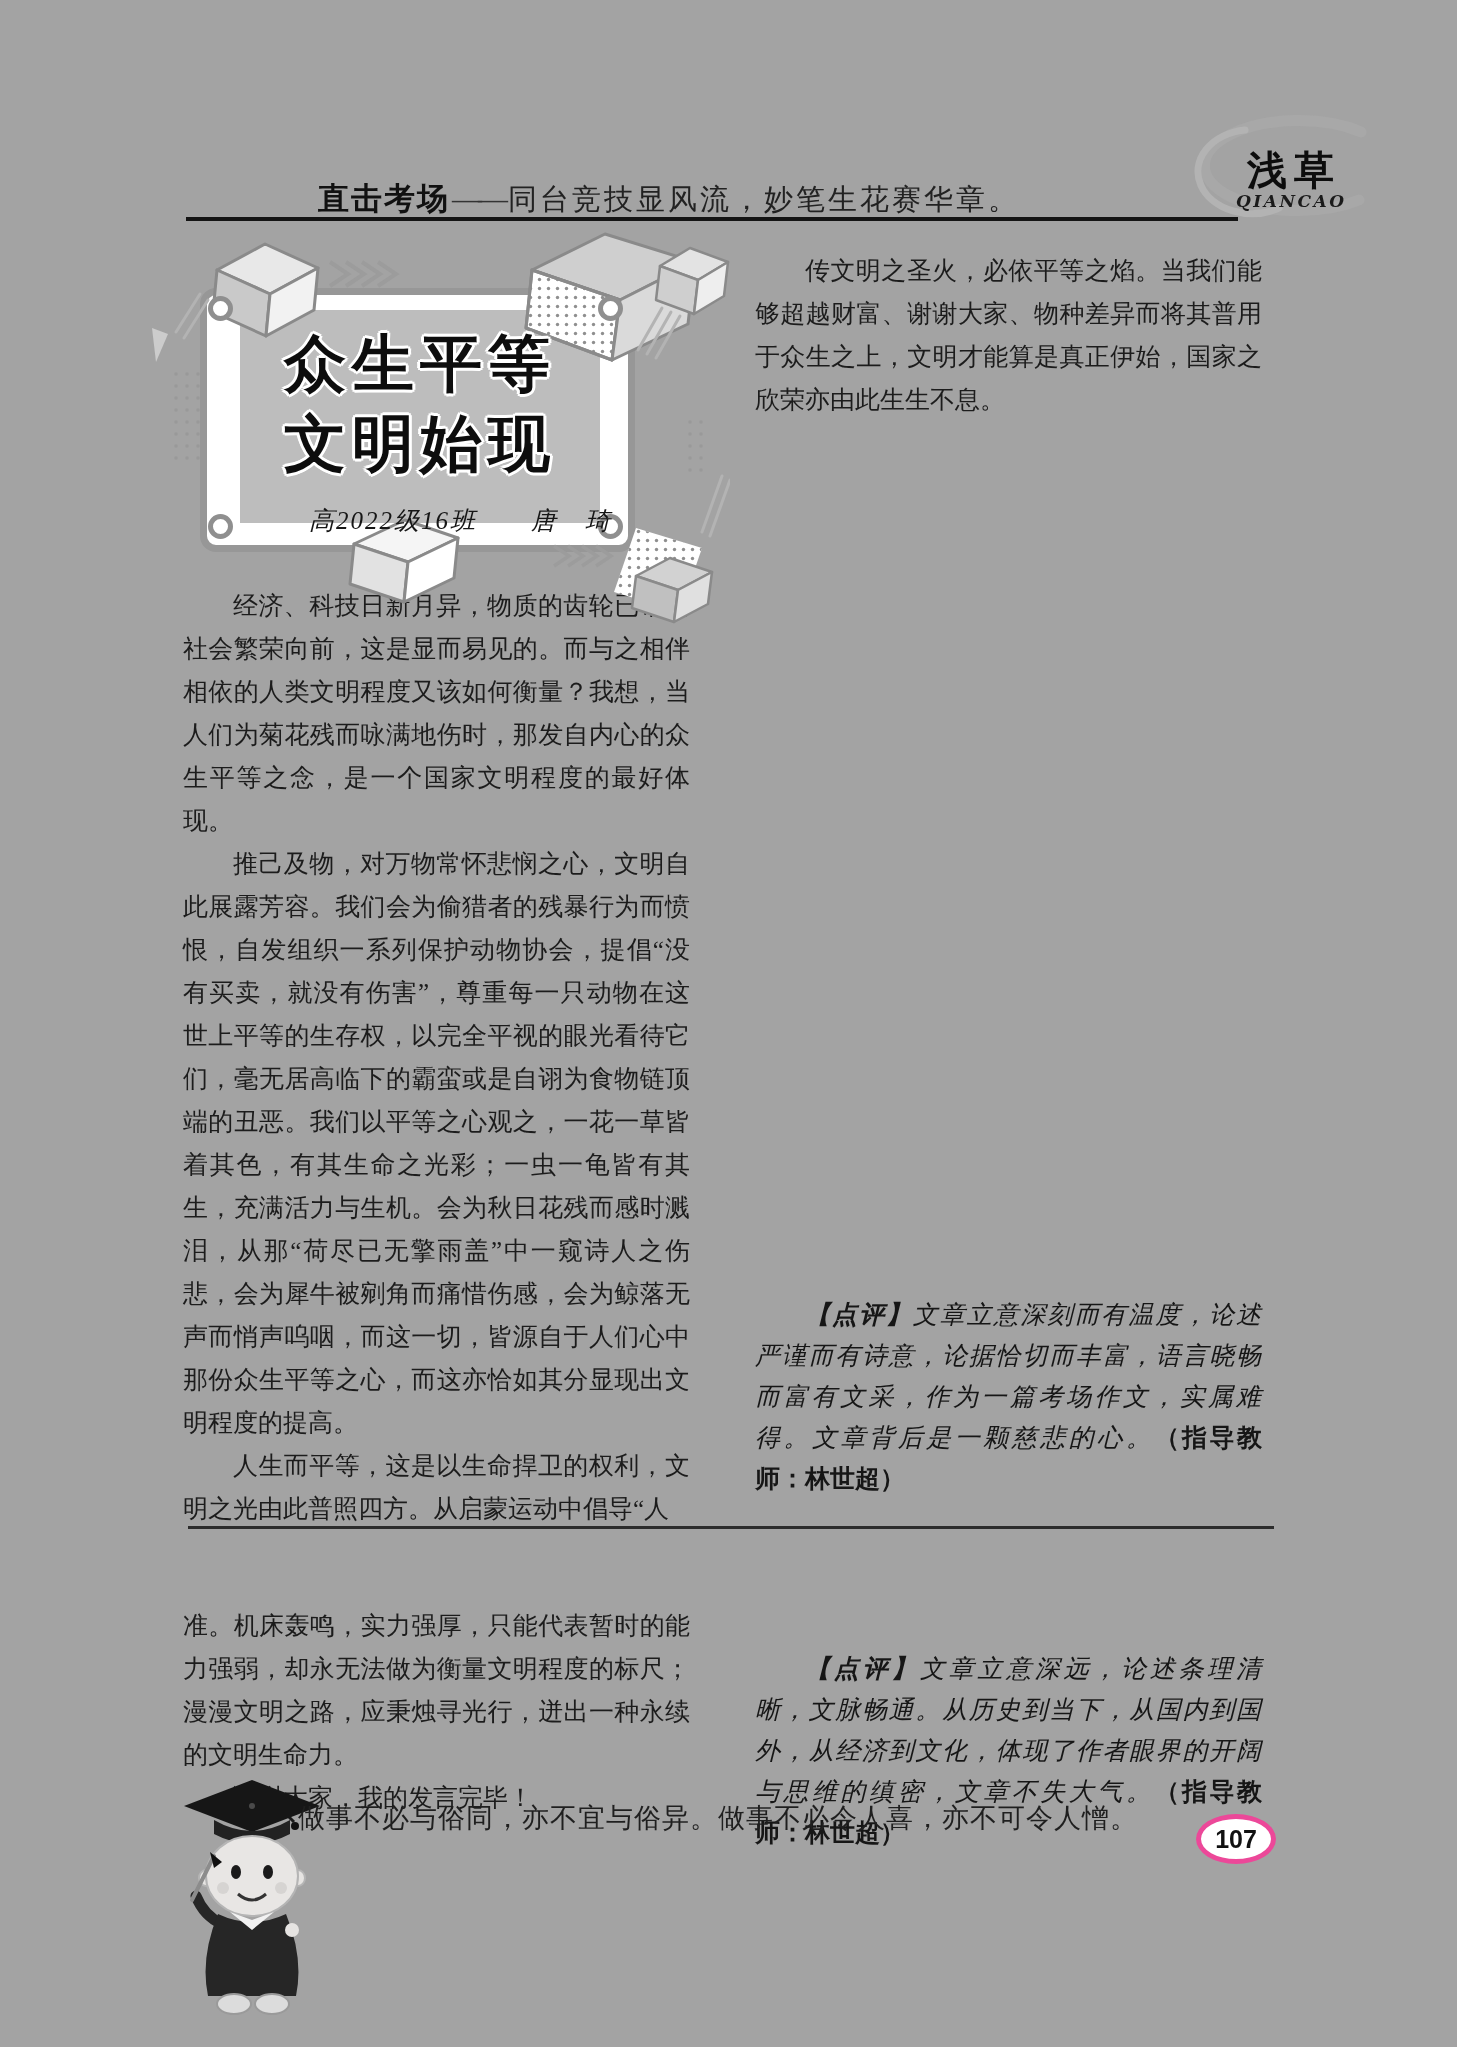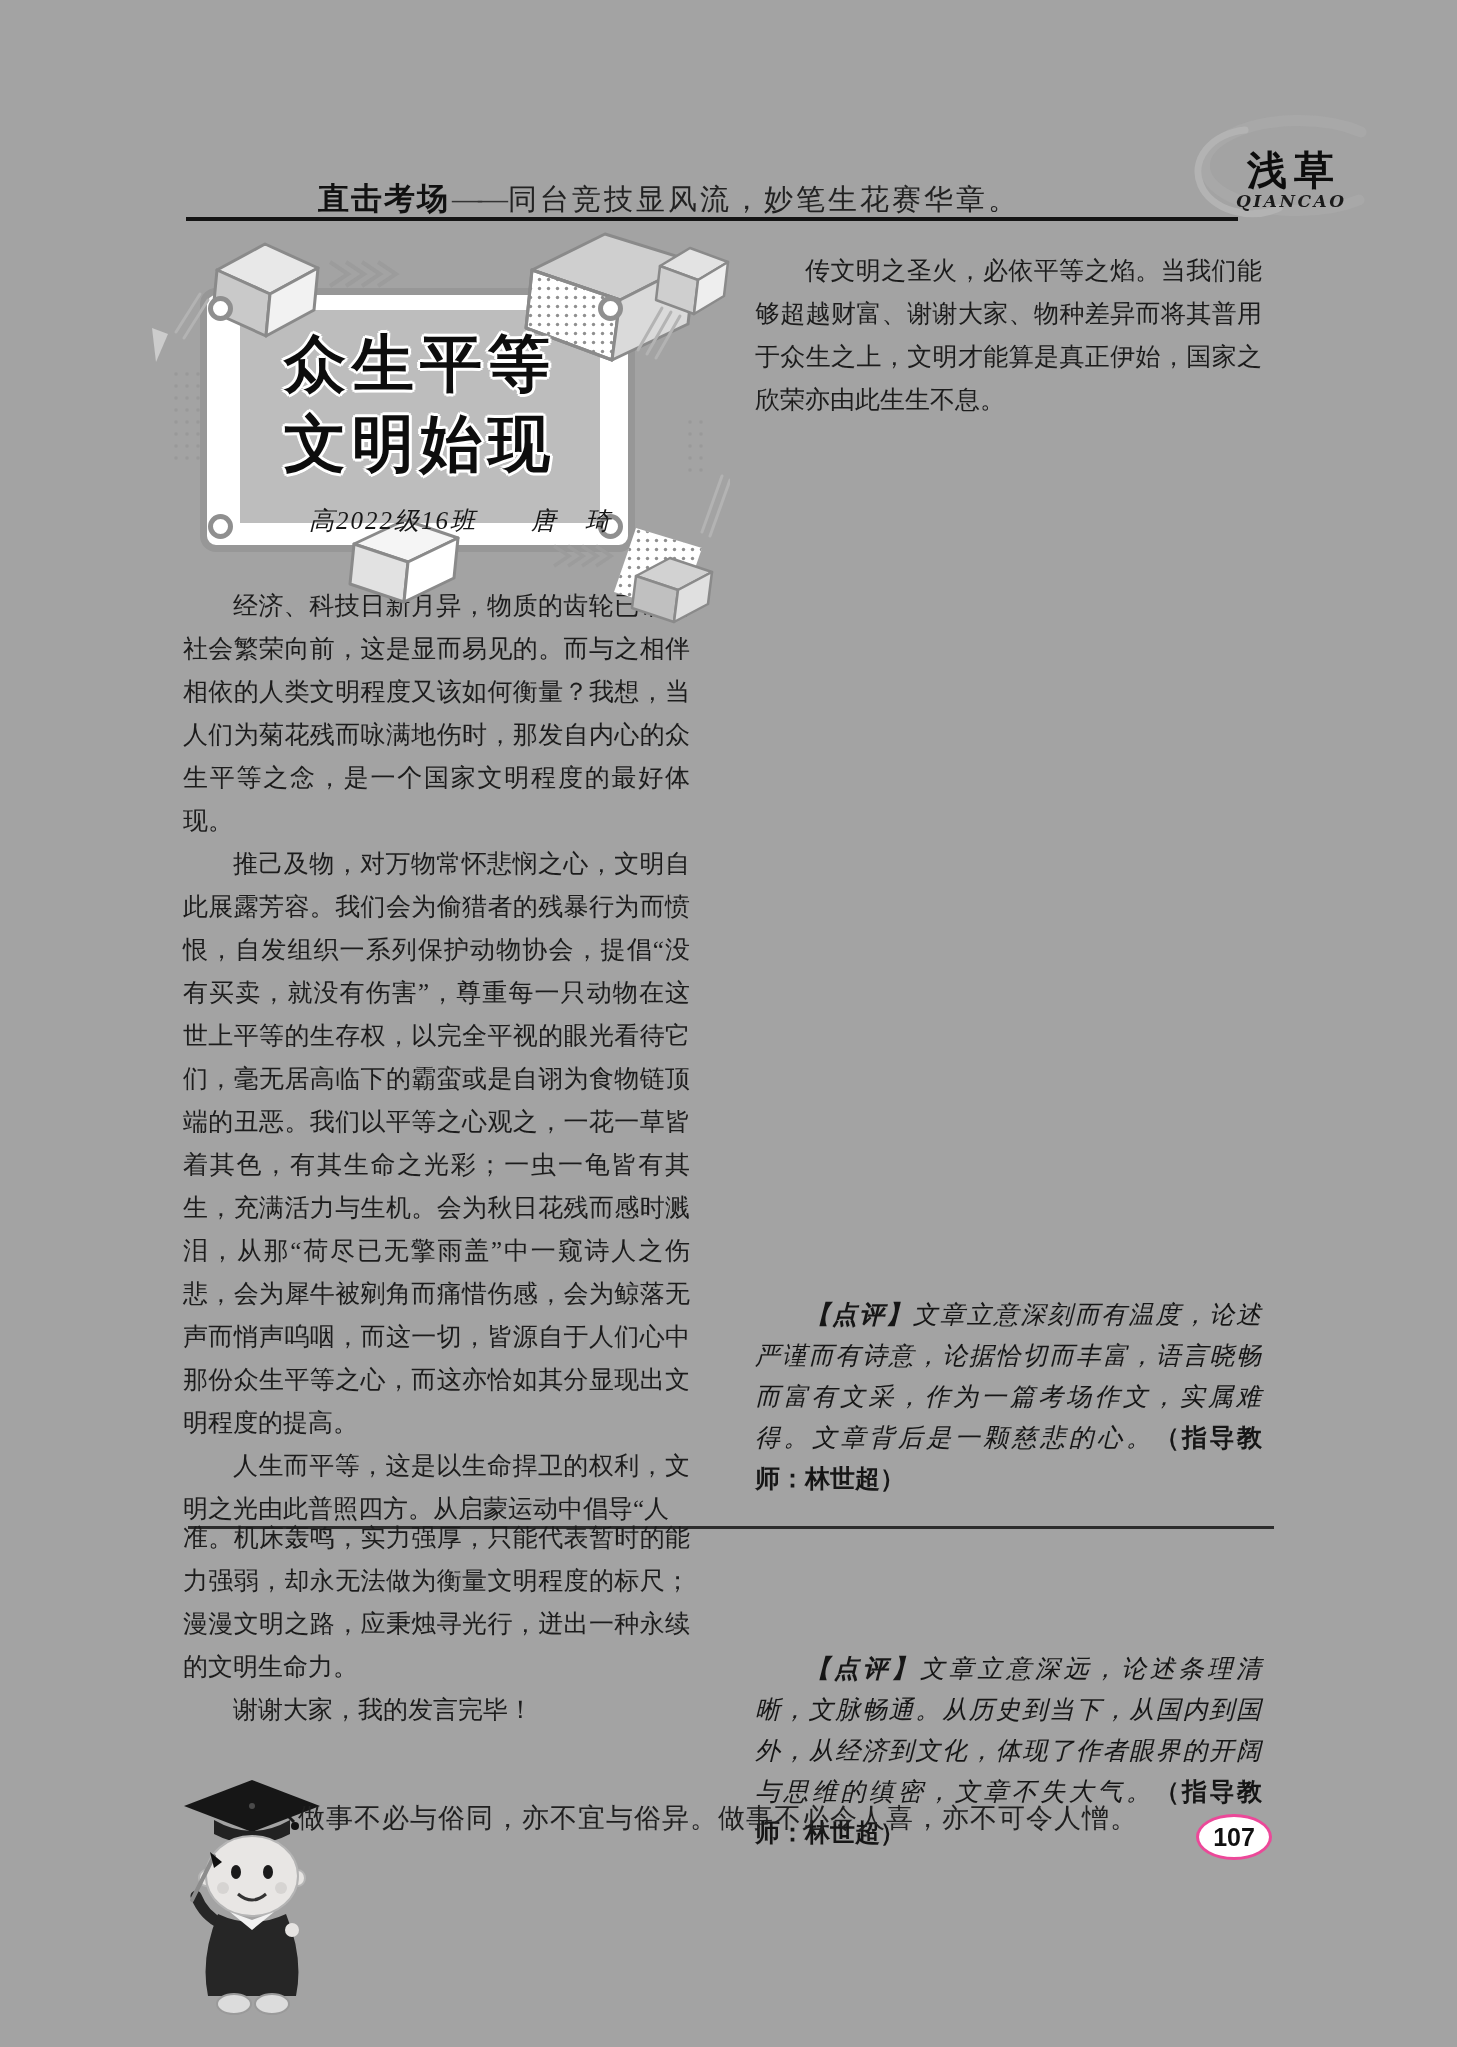--- a/index.html
+++ b/index.html
@@ -29,35 +29,35 @@
       letter-spacing:6px;color:#0d0d0d;
       text-shadow:3px 0 0 #fff,-3px 0 0 #fff,0 3px 0 #fff,0 -3px 0 #fff,2px 2px 0 #fff,-2px 2px 0 #fff,2px -2px 0 #fff,-2px -2px 0 #fff;}
   .byline{position:absolute;right:118px;top:272px;z-index:6;font-style:italic;font-size:25px;color:#161616;letter-spacing:2px;}
 
   
   .bodycol{width:507px;}
   .bodycol p{margin:0;font-size:25px;line-height:43px;text-align:justify;text-justify:inter-ideograph;color:#1c1c1c;}
   .bodycol p.indent{text-indent:2em;}
   .col-left{left:183px;top:584px;}
   .col-right{left:755px;top:249px;}
-  .cont-left{left:183px;top:1516px;}
+  .cont-left{left:183px;top:1604px;}
 
   .comment{width:507px;margin:0;font-size:25px;line-height:41px;text-align:justify;text-indent:2em;color:#161616;}
   .c-body{font-style:italic;letter-spacing:1px;}
   .c-label{font-weight:bold;font-style:italic;letter-spacing:1px;}
   .c-teacher{font-weight:bold;font-family:"Liberation Sans","DejaVu Sans",sans-serif;font-style:normal;}
   .comment1{left:755px;top:1294px;}
   .comment2{left:755px;top:1648px;}
 
   .divider{left:188px;top:1526px;width:1086px;height:3px;background:#2c2c2c;}
 
   
   .footer-quote{left:298px;top:1800px;width:860px;font-family:"Liberation Sans","DejaVu Sans",sans-serif;
       font-size:27px;letter-spacing:1px;color:#1f1f1f;white-space:nowrap;}
-  .page-badge{left:1196px;top:1814px;width:70px;height:40px;border:3px solid #ec4899;border-radius:50%;
+  .page-badge{left:1196px;top:1814px;width:70px;height:40px;border:5px solid #ec4899;border-radius:50%;
       display:flex;align-items:center;justify-content:center;background:#fff;
       font-family:"Liberation Sans","DejaVu Sans",sans-serif;font-size:25px;font-weight:bold;color:#111;}
   .mascot{left:156px;top:1768px;width:180px;height:250px;}
 </style>
 </head>
 <body>
 
 <div class="page">
 
   <div class="abs header-text">

